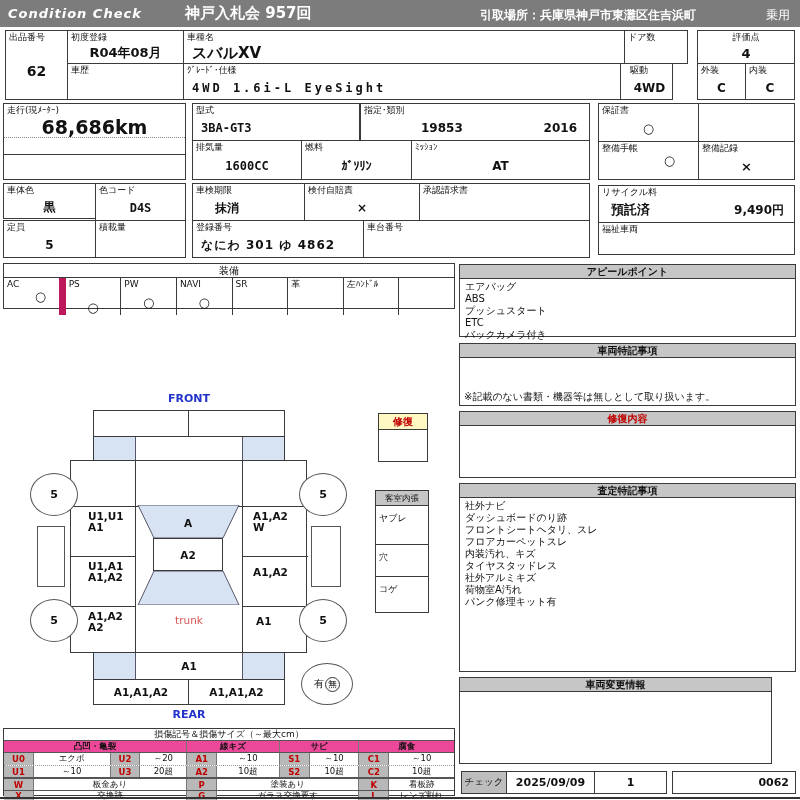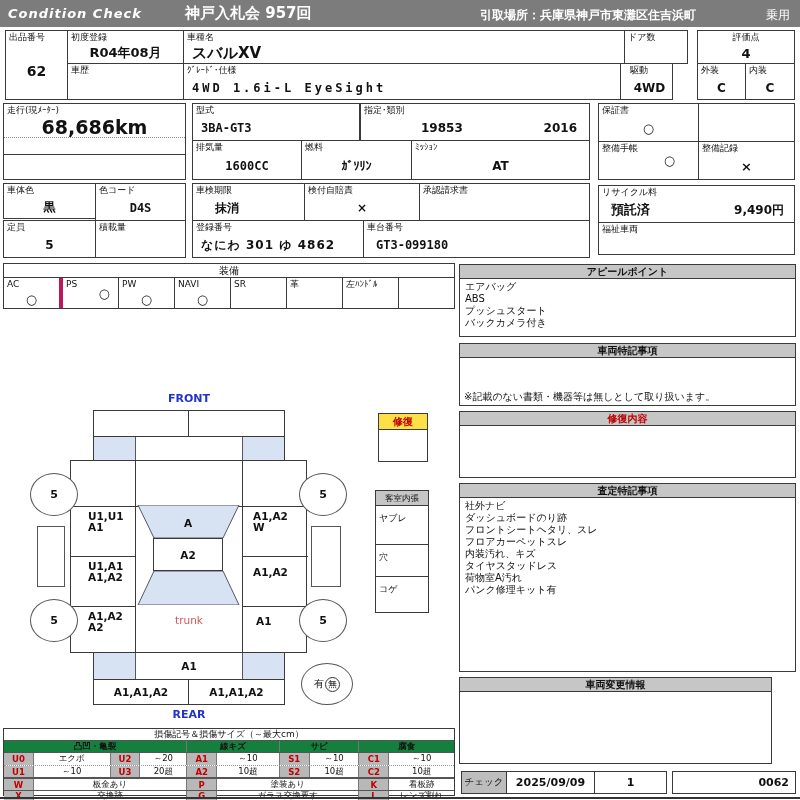--- a/index.html
+++ b/index.html
@@ -14,21 +14,21 @@
   .panel-body { flex:1; position:relative; font-size:10px; line-height:12px; padding:2px 5px; }
   .topbar { position:absolute; left:0; top:0; width:800px; height:27px; background:#7c7c7c; }
   .topbar span { position:absolute; color:#fff; white-space:nowrap; }
   .mono { font-family:"DejaVu Sans Mono",monospace; }
   .dlabel { position:absolute; font-size:10.5px; line-height:11px; font-weight:bold; white-space:pre-line; }
   .wheel { position:absolute; width:48px; height:43px; border:1px solid #555; border-radius:50%; background:#fff; z-index:5; display:flex; align-items:center; justify-content:center; font-size:11px; font-weight:bold; }
   .legrow { display:flex; }
   .legrow > div { border-right:1px solid #777; font-size:8.5px; display:flex; align-items:center; justify-content:center; white-space:nowrap; overflow:hidden; }
   .legrow > div:last-child { border-right:none; }
   .code { background:#b8b8b8; color:#c00000; font-weight:bold; }
-  .grayhead { background:#15803d; font-weight:bold; }
+  .grayhead { background:#ec4899; font-weight:bold; }
 </style>
 </head>
 <body>
 
 <div class="topbar">
   <span style="left:8px;top:6px;font-size:13px;font-style:italic;font-weight:bold;letter-spacing:1px;">Condition  Check</span>
   <span style="left:185px;top:4px;font-size:15px;font-weight:bold;">神戸入札会  957回</span>
   <span style="left:480px;top:7px;font-size:12px;font-weight:bold;">引取場所：兵庫県神戸市東灘区住吉浜町</span>
   <span style="right:10px;top:7px;font-size:12px;color:#ffffff;">乗用</span>
 </div>
@@ -161,31 +161,30 @@
 <div class="b" style="left:419px;top:183px;width:171px;height:38px;">
   <span class="sl">承認請求書</span>
   <div class="v"></div>
 </div>
 <div class="b" style="left:192px;top:220px;width:172px;height:38px;">
   <span class="sl">登録番号</span>
   <div class="v left" style="padding-left:8px;letter-spacing:1px;">なにわ 301 ゆ 4862</div>
 </div>
 <div class="b" style="left:363px;top:220px;width:227px;height:38px;">
   <span class="sl">車台番号</span>
-  <div class="v left mono" style="padding-left:12px;">GT3-099180</div>
 </div>
 
 <div class="b" style="left:3px;top:263px;width:452px;height:46px;">
   <div style="height:14px;border-bottom:1px solid #3a3a3a;text-align:center;font-size:10px;line-height:13px;">装備</div>
   <div style="flex:1;display:flex;">
-    <div style="flex:1;border-right:4px solid #be185d;display:flex;flex-direction:column;">
+    <div style="flex:1;border-right:7px solid #be185d;display:flex;flex-direction:row;">
       <span class="sl">AC</span>
       <div class="v" style="font-size:13px;">○</div>
     </div>
-    <div style="flex:1;border-right:1px solid #3a3a3a;display:flex;flex-direction:row;gap:10px;">
+    <div style="flex:1;border-right:1px solid #3a3a3a;display:flex;flex-direction:column;gap:10px;">
       <span class="sl">PS</span>
       <div class="v" style="font-size:13px;">○</div>
     </div>
     <div style="flex:1;border-right:1px solid #3a3a3a;display:flex;flex-direction:column;">
       <span class="sl">PW</span>
       <div class="v" style="font-size:13px;">○</div>
     </div>
     <div style="flex:1;border-right:1px solid #3a3a3a;display:flex;flex-direction:column;">
       <span class="sl">NAVI</span>
       <div class="v" style="font-size:13px;">○</div>
@@ -208,20 +207,21 @@
     </div>
   </div>
 </div>
 
 <div class="b" style="left:459px;top:264px;width:337px;height:73px;">
   <div class="hdr">アピールポイント</div>
   <div class="panel-body">
     <div>エアバッグ</div>
     <div>ABS</div>
     <div>プッシュスタート</div>
+    <div>ETC</div>
     <div>バックカメラ付き</div>
   </div>
 </div>
 
 <div class="b" style="left:459px;top:343px;width:337px;height:63px;">
   <div class="hdr">車両特記事項</div>
   <div class="panel-body">
     <div class="abs" style="left:4px;bottom:2px;font-size:10px;white-space:nowrap;">※記載のない書類・機器等は無しとして取り扱います。</div>
   </div>
 </div>
@@ -233,41 +233,42 @@
 
 <div class="b" style="left:459px;top:483px;width:337px;height:189px;">
   <div class="hdr">査定特記事項</div>
   <div class="panel-body">
     <div>社外ナビ</div>
     <div>ダッシュボードのり跡</div>
     <div>フロントシートヘタリ、スレ</div>
     <div>フロアカーペットスレ</div>
     <div>内装汚れ、キズ</div>
     <div>タイヤスタッドレス</div>
+    <div>社外アルミキズ</div>
     <div>荷物室A汚れ</div>
     <div>パンク修理キット有</div>
   </div>
 </div>
 
 <div class="b" style="left:459px;top:677px;width:313px;height:87px;">
   <div class="hdr">車両変更情報</div>
   <div class="panel-body"></div>
 </div>
 
 <div class="b" style="left:461px;top:771px;width:206px;height:23px;flex-direction:row;">
   <div style="width:45px;background:#bdbdbd;border-right:1px solid #3a3a3a;font-size:9.5px;display:flex;align-items:center;justify-content:center;">チェック</div>
   <div style="width:88px;border-right:1px solid #3a3a3a;display:flex;align-items:center;justify-content:center;font-weight:bold;font-size:11px;">2025/09/09</div>
   <div style="flex:1;display:flex;align-items:center;justify-content:center;font-weight:bold;font-size:11px;">1</div>
 </div>
 <div class="b" style="left:672px;top:771px;width:124px;height:23px;flex-direction:row;justify-content:flex-end;align-items:center;">
   <span style="font-weight:bold;font-size:11px;padding-right:6px;">0062</span>
 </div>
 
 <div class="b" style="left:378px;top:413px;width:50px;height:49px;">
-  <div style="height:16px;background:#fde047;border-bottom:1px solid #3a3a3a;color:#c00000;font-weight:bold;font-size:10px;text-align:center;line-height:15px;">修復</div>
+  <div style="height:16px;background:#fef9c3;border-bottom:1px solid #3a3a3a;color:#c00000;font-weight:bold;font-size:10px;text-align:center;line-height:15px;">修復</div>
   <div style="flex:1;"></div>
 </div>
 
 <div class="b" style="left:375px;top:490px;width:54px;height:123px;">
   <div style="height:15px;background:#c6c6c6;border-bottom:1px solid #3a3a3a;font-size:8.5px;text-align:center;line-height:14px;white-space:nowrap;">客室内張</div>
   <div style="height:38px;"><span class="sl">ヤブレ</span></div>
   <div style="height:32px;border-top:1px solid #3a3a3a;"><span class="sl">穴</span></div>
   <div style="flex:1;border-top:1px solid #3a3a3a;"><span class="sl">コゲ</span></div>
 </div>
 

